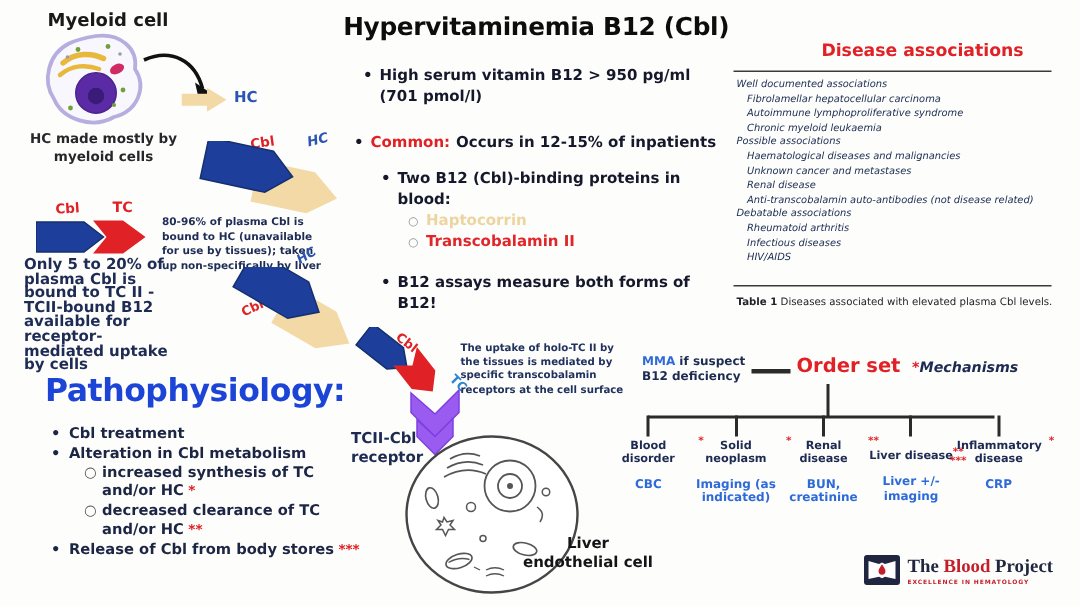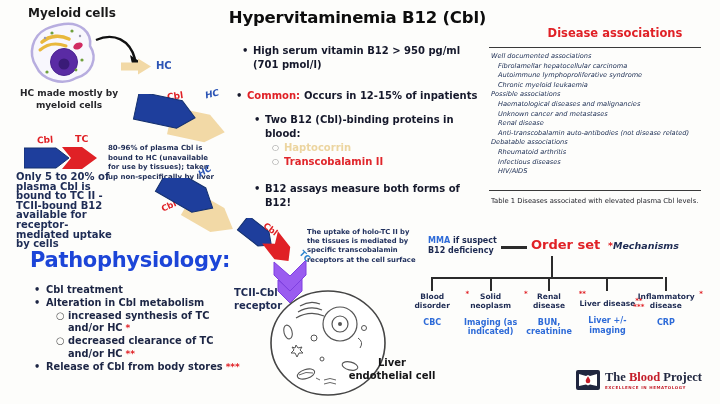--- a/index.html
+++ b/index.html
@@ -57,21 +57,21 @@
 
   
   #disease-heading{left:520px;top:26px;width:190px;text-align:center;font-size:11.5px;font-weight:800;color:#e02126;}
   .tline{background:#3a3a3a;height:1.4px;}
   #dline-top{left:489px;top:47px;width:212px;}
   #dline-bot{left:489px;top:190px;width:212px;}
   #disease-list{left:491px;top:52px;width:218px;font-style:italic;}
   .d-row{font-size:6.6px;line-height:9.6px;color:#182a50;font-weight:500;white-space:nowrap;}
   .d-row.ind1{padding-left:7px;}
   #table-caption{left:491px;top:197px;width:218px;font-size:6.8px;color:#22232a;}
-  #table-caption b{font-weight:400;}
+  #table-caption b{font-weight:700;}
 
   
   #mma-note{left:428px;top:236px;width:84px;font-size:8px;line-height:10px;font-weight:800;color:#1d2a52;}
   .mma-hl{color:#2e6bd8;}
   #mma-dash{left:501px;top:246px;width:26px;height:2.6px;background:#2b2b2b;}
   #orderset-title{left:531px;top:237px;font-size:13px;font-weight:800;color:#e02126;}
   #mechanisms{left:608px;top:240px;font-size:9.5px;font-weight:800;font-style:italic;color:#1d2a52;}
   #mechanisms .m-star{color:#e02126;font-style:normal;}
   #tree-stub{left:551px;top:256px;width:2px;height:22px;background:#2b2b2b;}
   #tree-h{left:432px;top:277px;width:231px;height:2px;background:#2b2b2b;}
@@ -87,21 +87,21 @@
   #logo{left:576px;top:370px;display:flex;align-items:center;gap:5px;}
   #logo-text .l1{font-family:"Liberation Serif","DejaVu Serif",serif;font-size:12.5px;font-weight:800;color:#20263f;line-height:13px;}
   #logo-text .l1 .blood{color:#c41e2a;}
   #logo-text .tagline{font-size:4px;letter-spacing:0.6px;color:#c41e2a;font-weight:700;margin-top:1px;}
 </style>
 </head>
 <body>
 
 <div id="canvas">
 
-  <div class="abs" id="myeloid-label">Myeloid cells</div>
+  <div class="abs" id="myeloid-label">Myeloid cell</div>
 
   <svg class="abs" style="left:24px;top:20px;" width="76" height="70" viewBox="0 0 76 70">
     <path d="M40,4 C56,2 68,12 66,26 C74,38 68,54 52,58 C38,66 18,60 12,46 C4,34 8,16 22,9 C28,6 34,5 40,4 Z" fill="#f8f7fd" stroke="#b7addf" stroke-width="2.5"></path>
     <path d="M18,22 C26,15 37,15 45,19" fill="none" stroke="#e8b83d" stroke-width="3.6" stroke-linecap="round"></path>
     <path d="M16,30 C24,23 34,23 42,26" fill="none" stroke="#e8b83d" stroke-width="3" stroke-linecap="round"></path>
     <circle cx="40" cy="42" r="13.5" fill="#5a2ba4" stroke="#4a2390"></circle>
     <circle cx="40" cy="44" r="5.5" fill="#3a1b78"></circle>
     <ellipse cx="54" cy="26" rx="5" ry="3.2" fill="#d02b62" transform="rotate(-25 54 26)"></ellipse>
     <circle cx="28" cy="13" r="1.6" fill="#6fa03c"></circle>
       <circle cx="48" cy="11" r="1.6" fill="#6fa03c"></circle>

